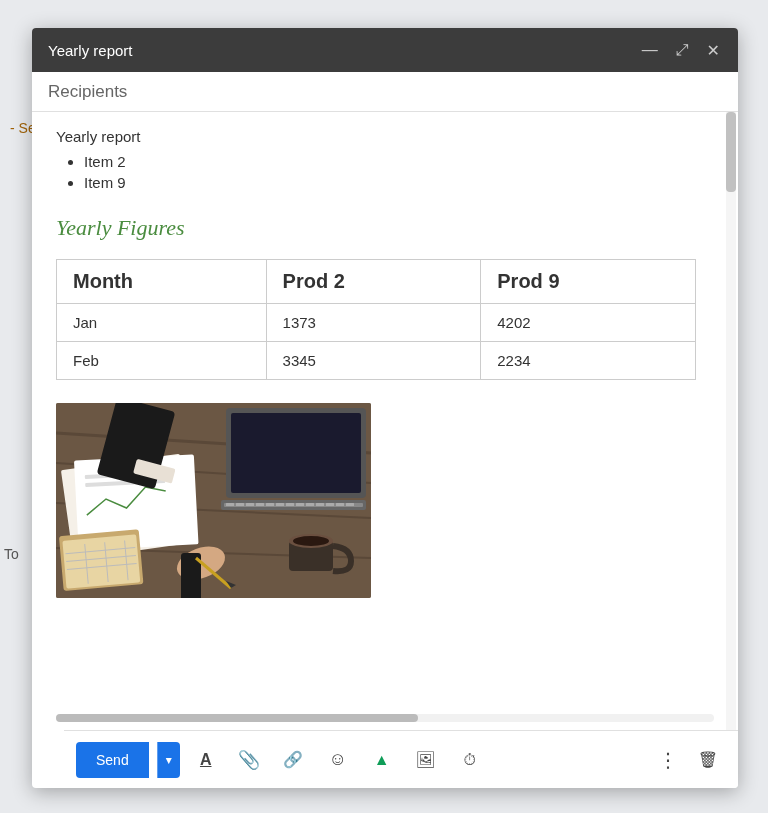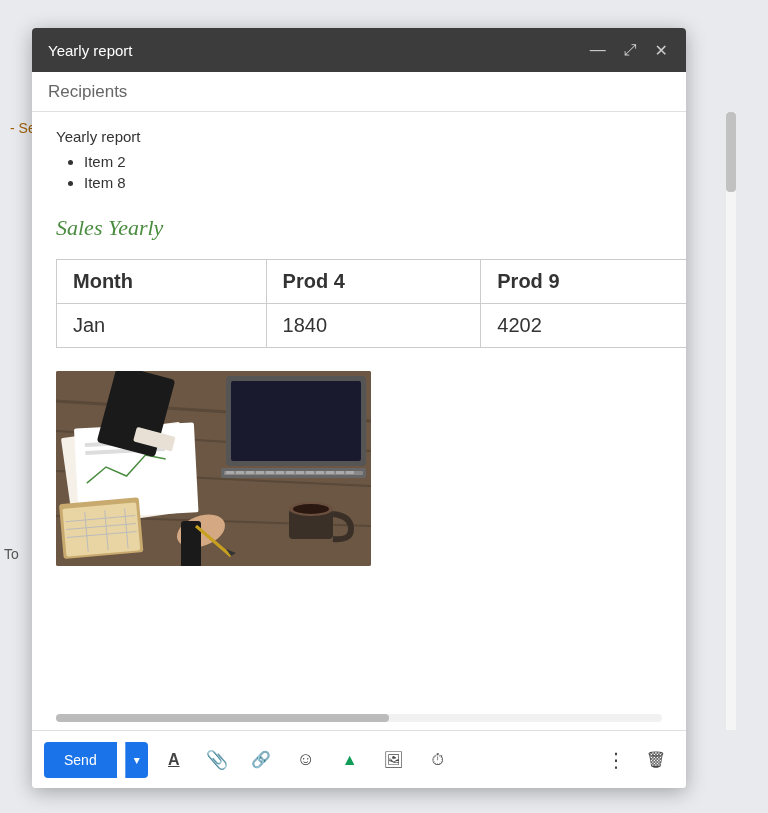--- a/index.html
+++ b/index.html
@@ -28,21 +28,21 @@
       font-size: 14px;
       color: #555;
       padding-left: 4px;
     }
 
     
     .modal {
       position: absolute;
       left: 32px;
       top: 28px;
-      width: 654px;
+      width: 706px;
       height: 760px;
       background: #fff;
       border-radius: 4px;
       box-shadow: 0 4px 20px rgba(0,0,0,0.3);
       display: flex;
       flex-direction: column;
       overflow: hidden;
     }
 
     
@@ -131,21 +131,21 @@
     
     .sales-table {
       border-collapse: collapse;
       width: 640px;
       margin-bottom: 23px;
     }
     .sales-table th, .sales-table td {
       border: 1px solid #ccc;
       padding: 10px 16px;
       text-align: left;
-      font-size: 20px;
+      font-size: 15px;
     }
     .sales-table th {
       font-size: 20px;
       font-weight: 600;
       color: #333;
       background: #fff;
     }
     .sales-table td {
       color: #333;
     }
@@ -189,20 +189,21 @@
     
     .toolbar {
       border-top: 1px solid #e0e0e0;
       padding: 8px 12px;
       display: flex;
       align-items: center;
       gap: 8px;
       flex-shrink: 0;
       height: 58px;
       background: #fff;
+      margin-left: 32px;
     }
 
     .send-btn {
       background: #1a73e8;
       color: #fff;
       border: none;
       border-radius: 4px 0 0 4px;
       padding: 8px 20px;
       font-size: 14px;
       font-weight: 500;
@@ -284,38 +285,43 @@
   <div class="recipients-bar">
     <span>Recipients</span>
   </div>
 
   <div class="content-area">
 
     <p class="email-body-title">Yearly report</p>
 
     <ul class="email-list">
       <li>Item 2</li>
-      <li>Item 8</li>
+      <li>Item 9</li>
     </ul>
 
-    <p class="sales-heading">Sales Yearly</p>
+    <p class="sales-heading">Yearly Figures</p>
 
     <table class="sales-table">
       <thead>
         <tr>
           <th>Month</th>
-          <th>Prod 4</th>
+          <th>Prod 2</th>
           <th>Prod 9</th>
         </tr>
       </thead>
       <tbody>
         <tr>
           <td>Jan</td>
-          <td>1840</td>
+          <td>1373</td>
           <td>4202</td>
+        </tr>
+        <tr>
+          <td>Feb</td>
+          <td>3345</td>
+          <td>2234</td>
         </tr>
       </tbody>
     </table>
 
     <div class="business-image">
       <svg viewBox="0 0 315 195" xmlns="http://www.w3.org/2000/svg">
 
         <rect width="315" height="195" fill="#6b5744"></rect>
 
         <line x1="0" y1="30" x2="315" y2="50" stroke="#5a4838" stroke-width="3"></line>

